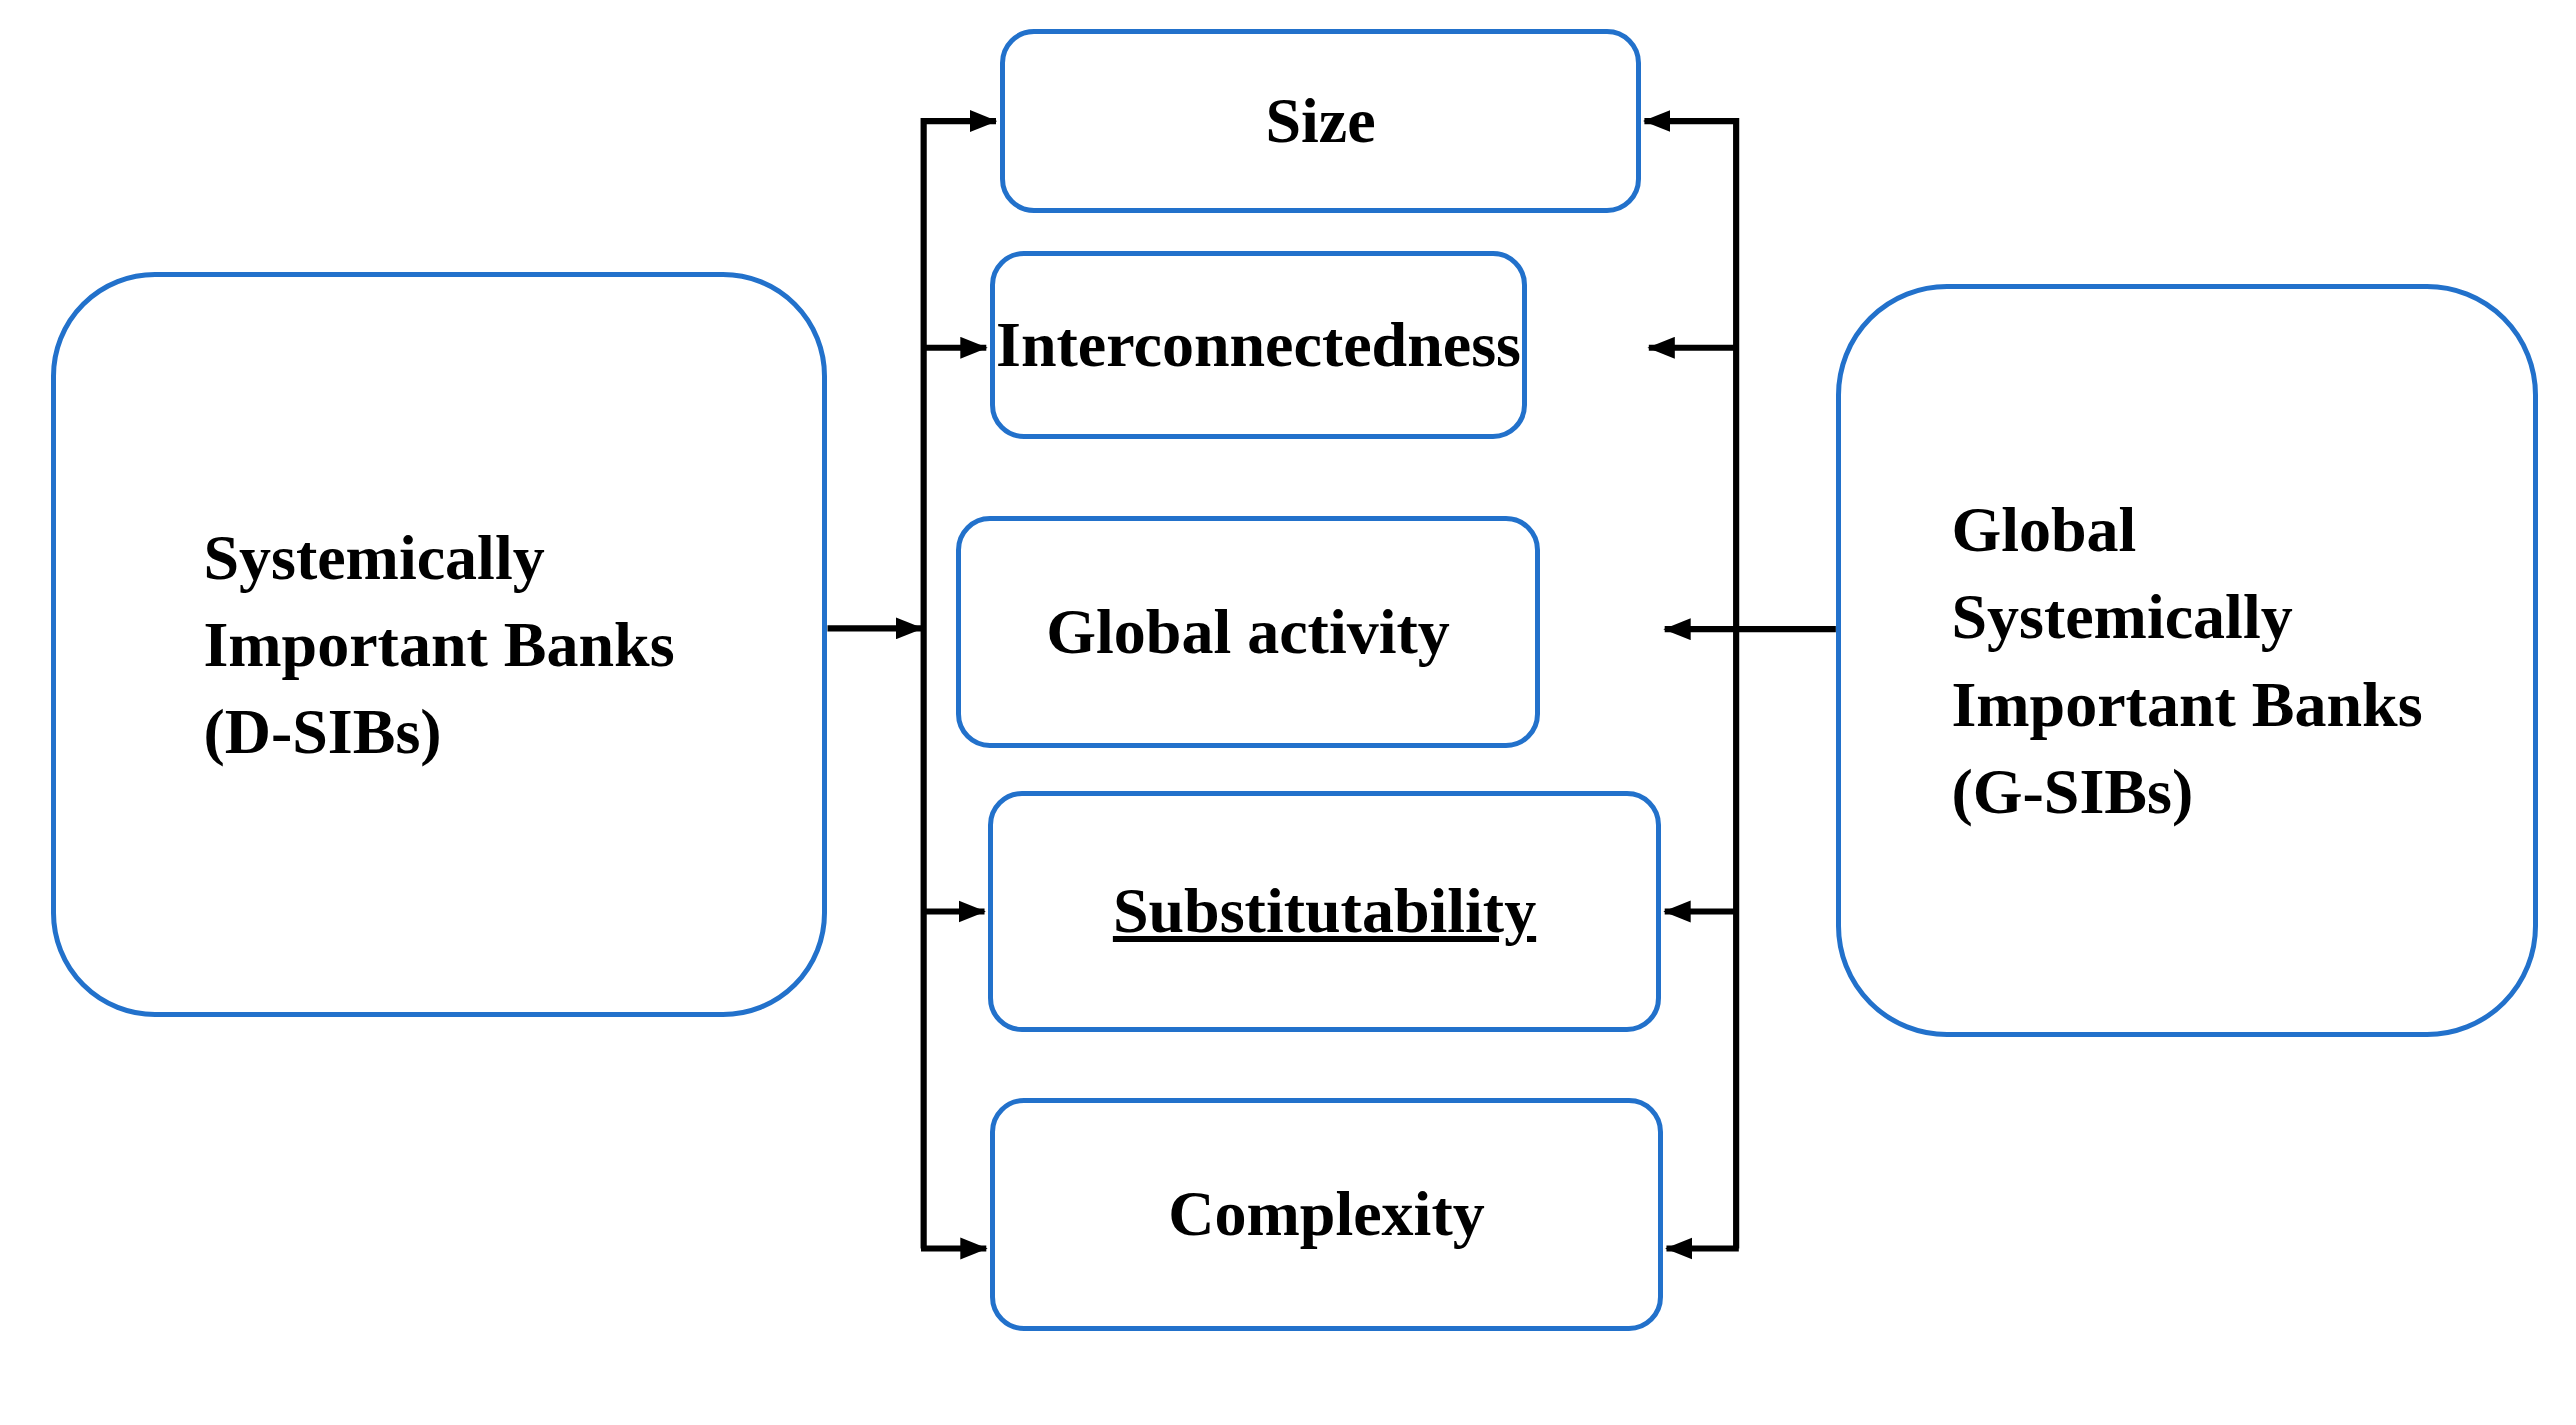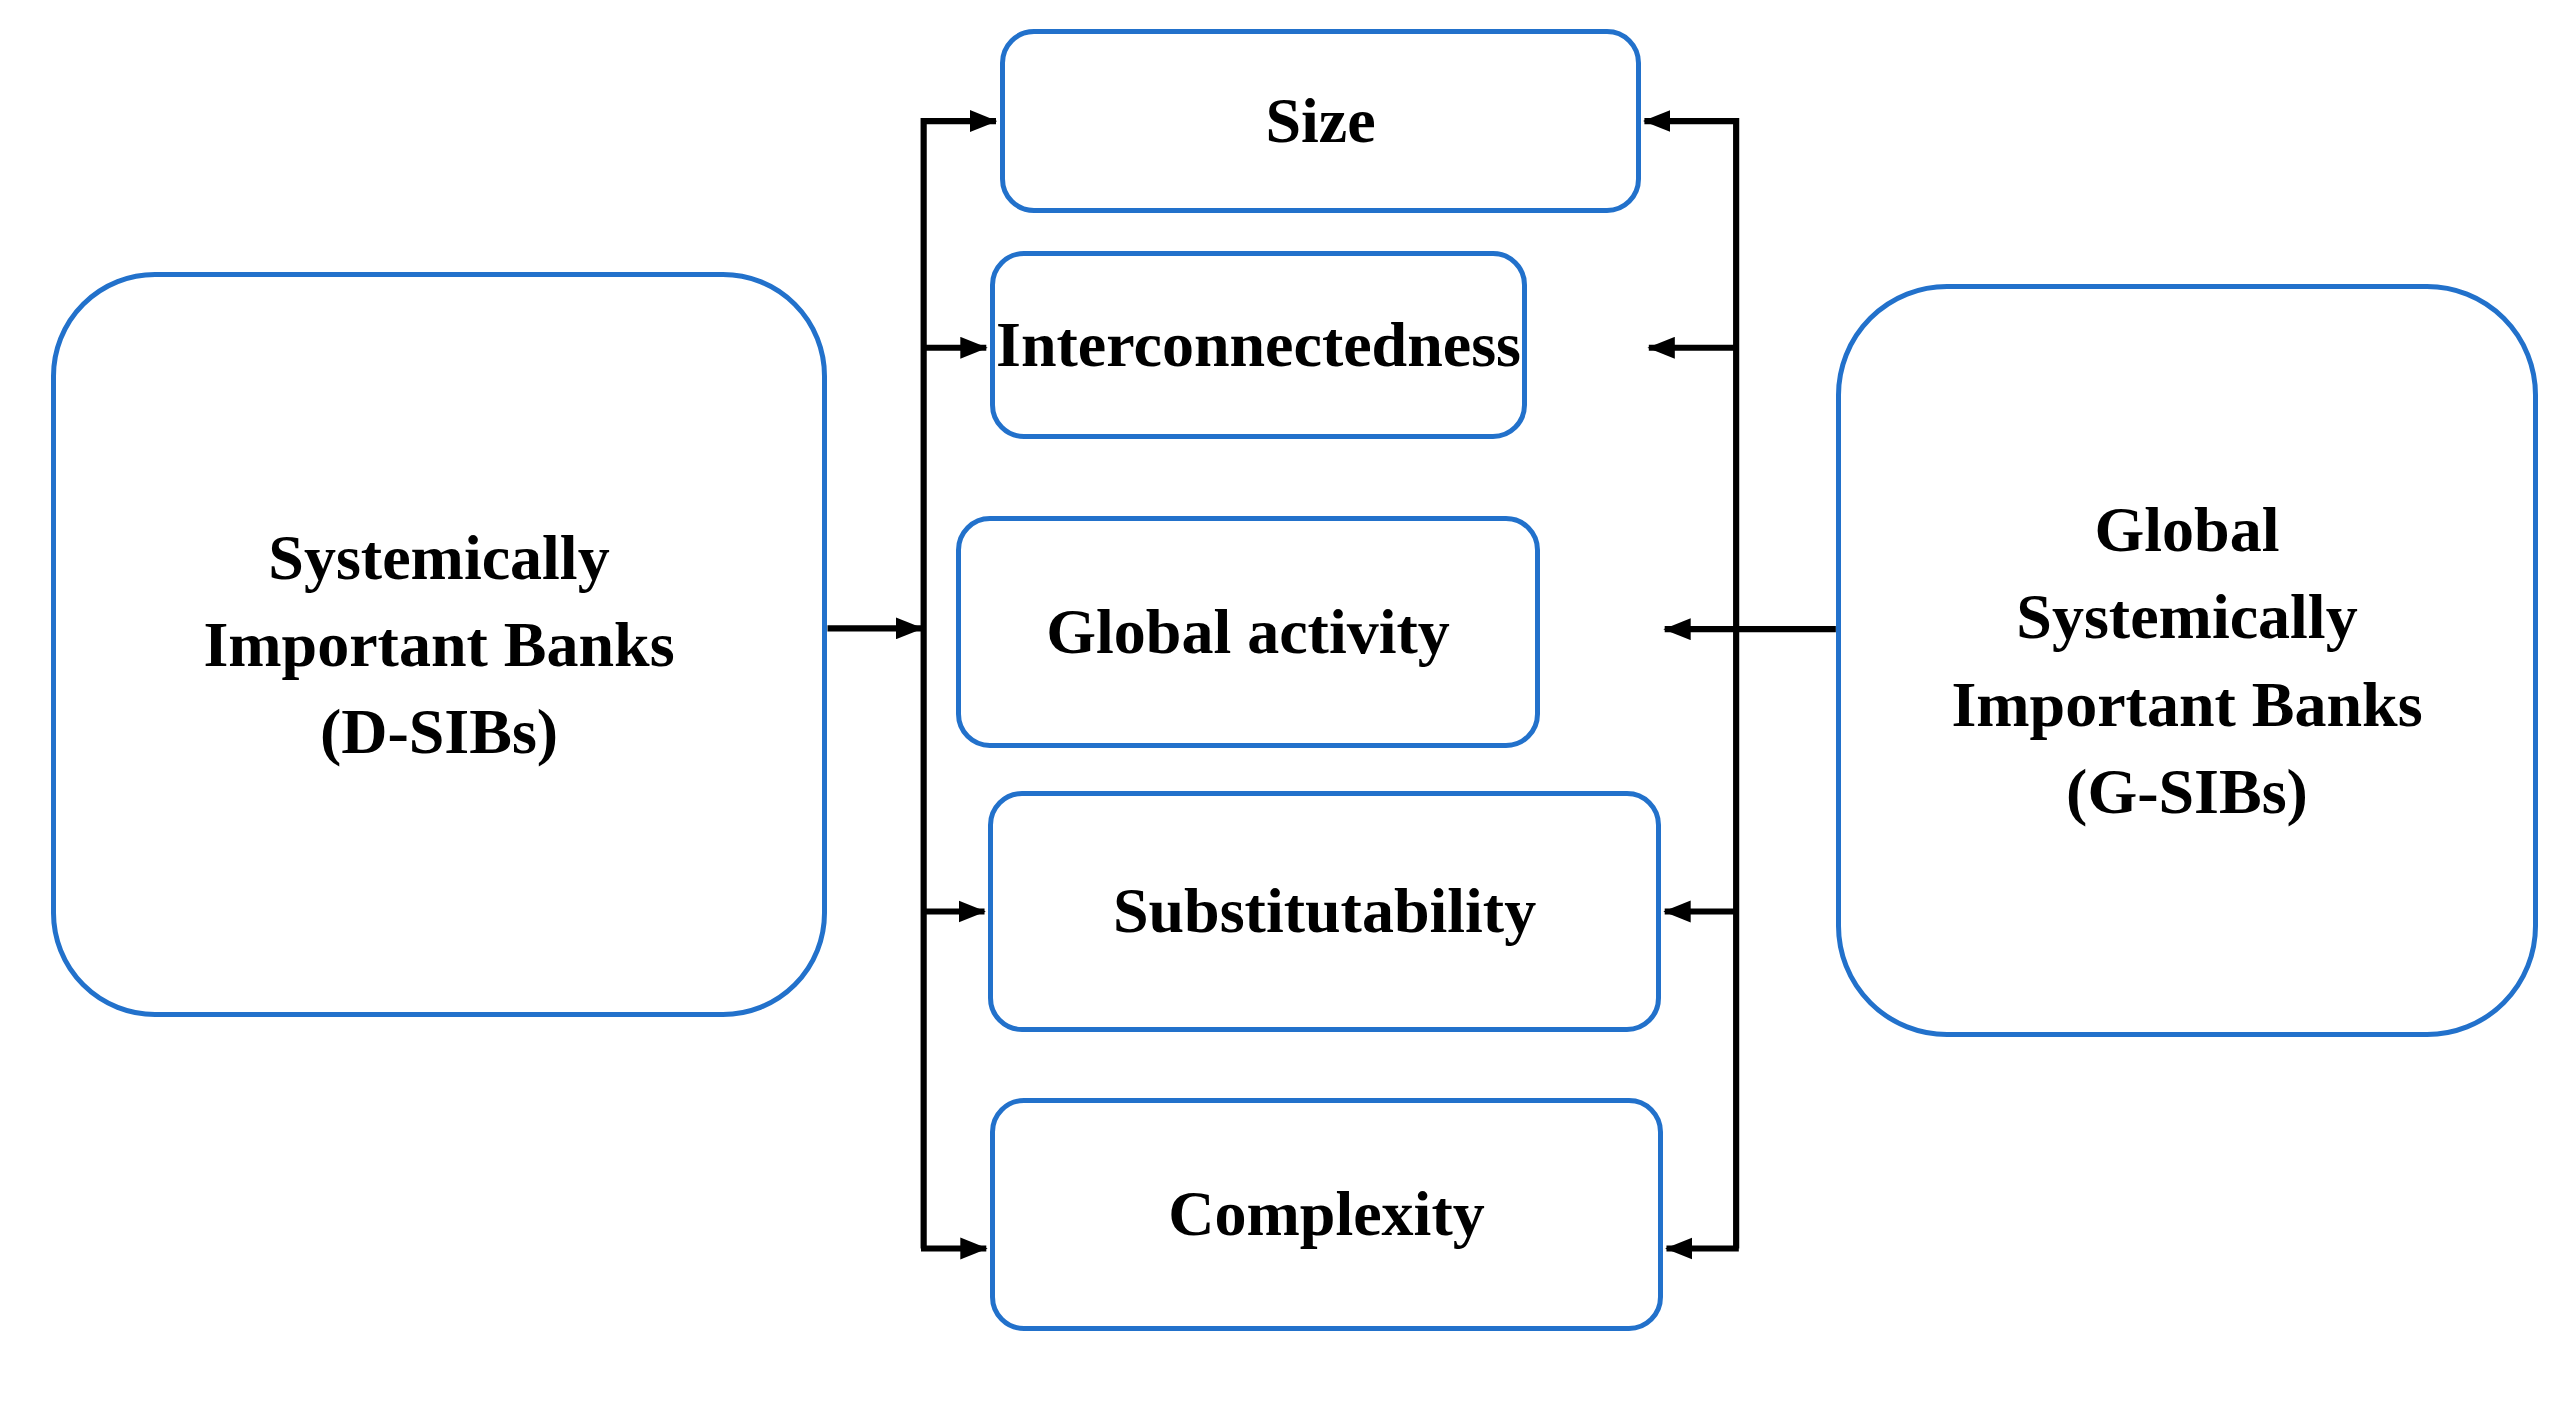--- a/index.html
+++ b/index.html
@@ -26,21 +26,20 @@
     fill:none;
     stroke-linejoin:miter;
   }
   .arrowhead-shape{fill:var(--arrow,#000);}
   .node{
     position:absolute;
     box-sizing:border-box;
     border:5.3px solid var(--box-border,#2271cb);
     background:#fff;
     display:flex;align-items:center;justify-content:center;
-    text-align:center;
     color:var(--text,#000);
     font-weight:700;
     z-index:2;
   }
   .side-node{
     border-radius:104px;
     font-size:64px;
     line-height:1.36;
   }
   .factor-node{
@@ -50,21 +49,21 @@
   }
   .side-node .line{display:block;}
   
   .dsib{left:51px;top:272px;width:776px;height:745px;}
   
   .gsib{left:1836px;top:284px;width:702px;height:753px;border-radius:111px;}
   
   .f-size{left:1000px;top:29px;width:641px;height:184px;}
   .f-inter{left:990px;top:251px;width:537px;height:188px;}
   .f-global{left:956px;top:516px;width:584px;height:232px;}
-  .f-subst{left:988px;top:791px;width:673px;height:241px;}
+  .f-subst{left:988px;top:791px;width:673px;height:241px;text-decoration:underline;}
   .f-complex{left:990px;top:1098px;width:673px;height:233px;}
 </style>
 </head>
 <body>
 
 <div class="canvas">
 
   <svg class="connectors" viewBox="0 0 2920 1616" xmlns="http://www.w3.org/2000/svg">
     <defs>
       <marker id="ah" viewBox="0 0 10 8" refX="9.5" refY="4" markerWidth="31" markerHeight="25" orient="auto" markerUnits="userSpaceOnUse">

